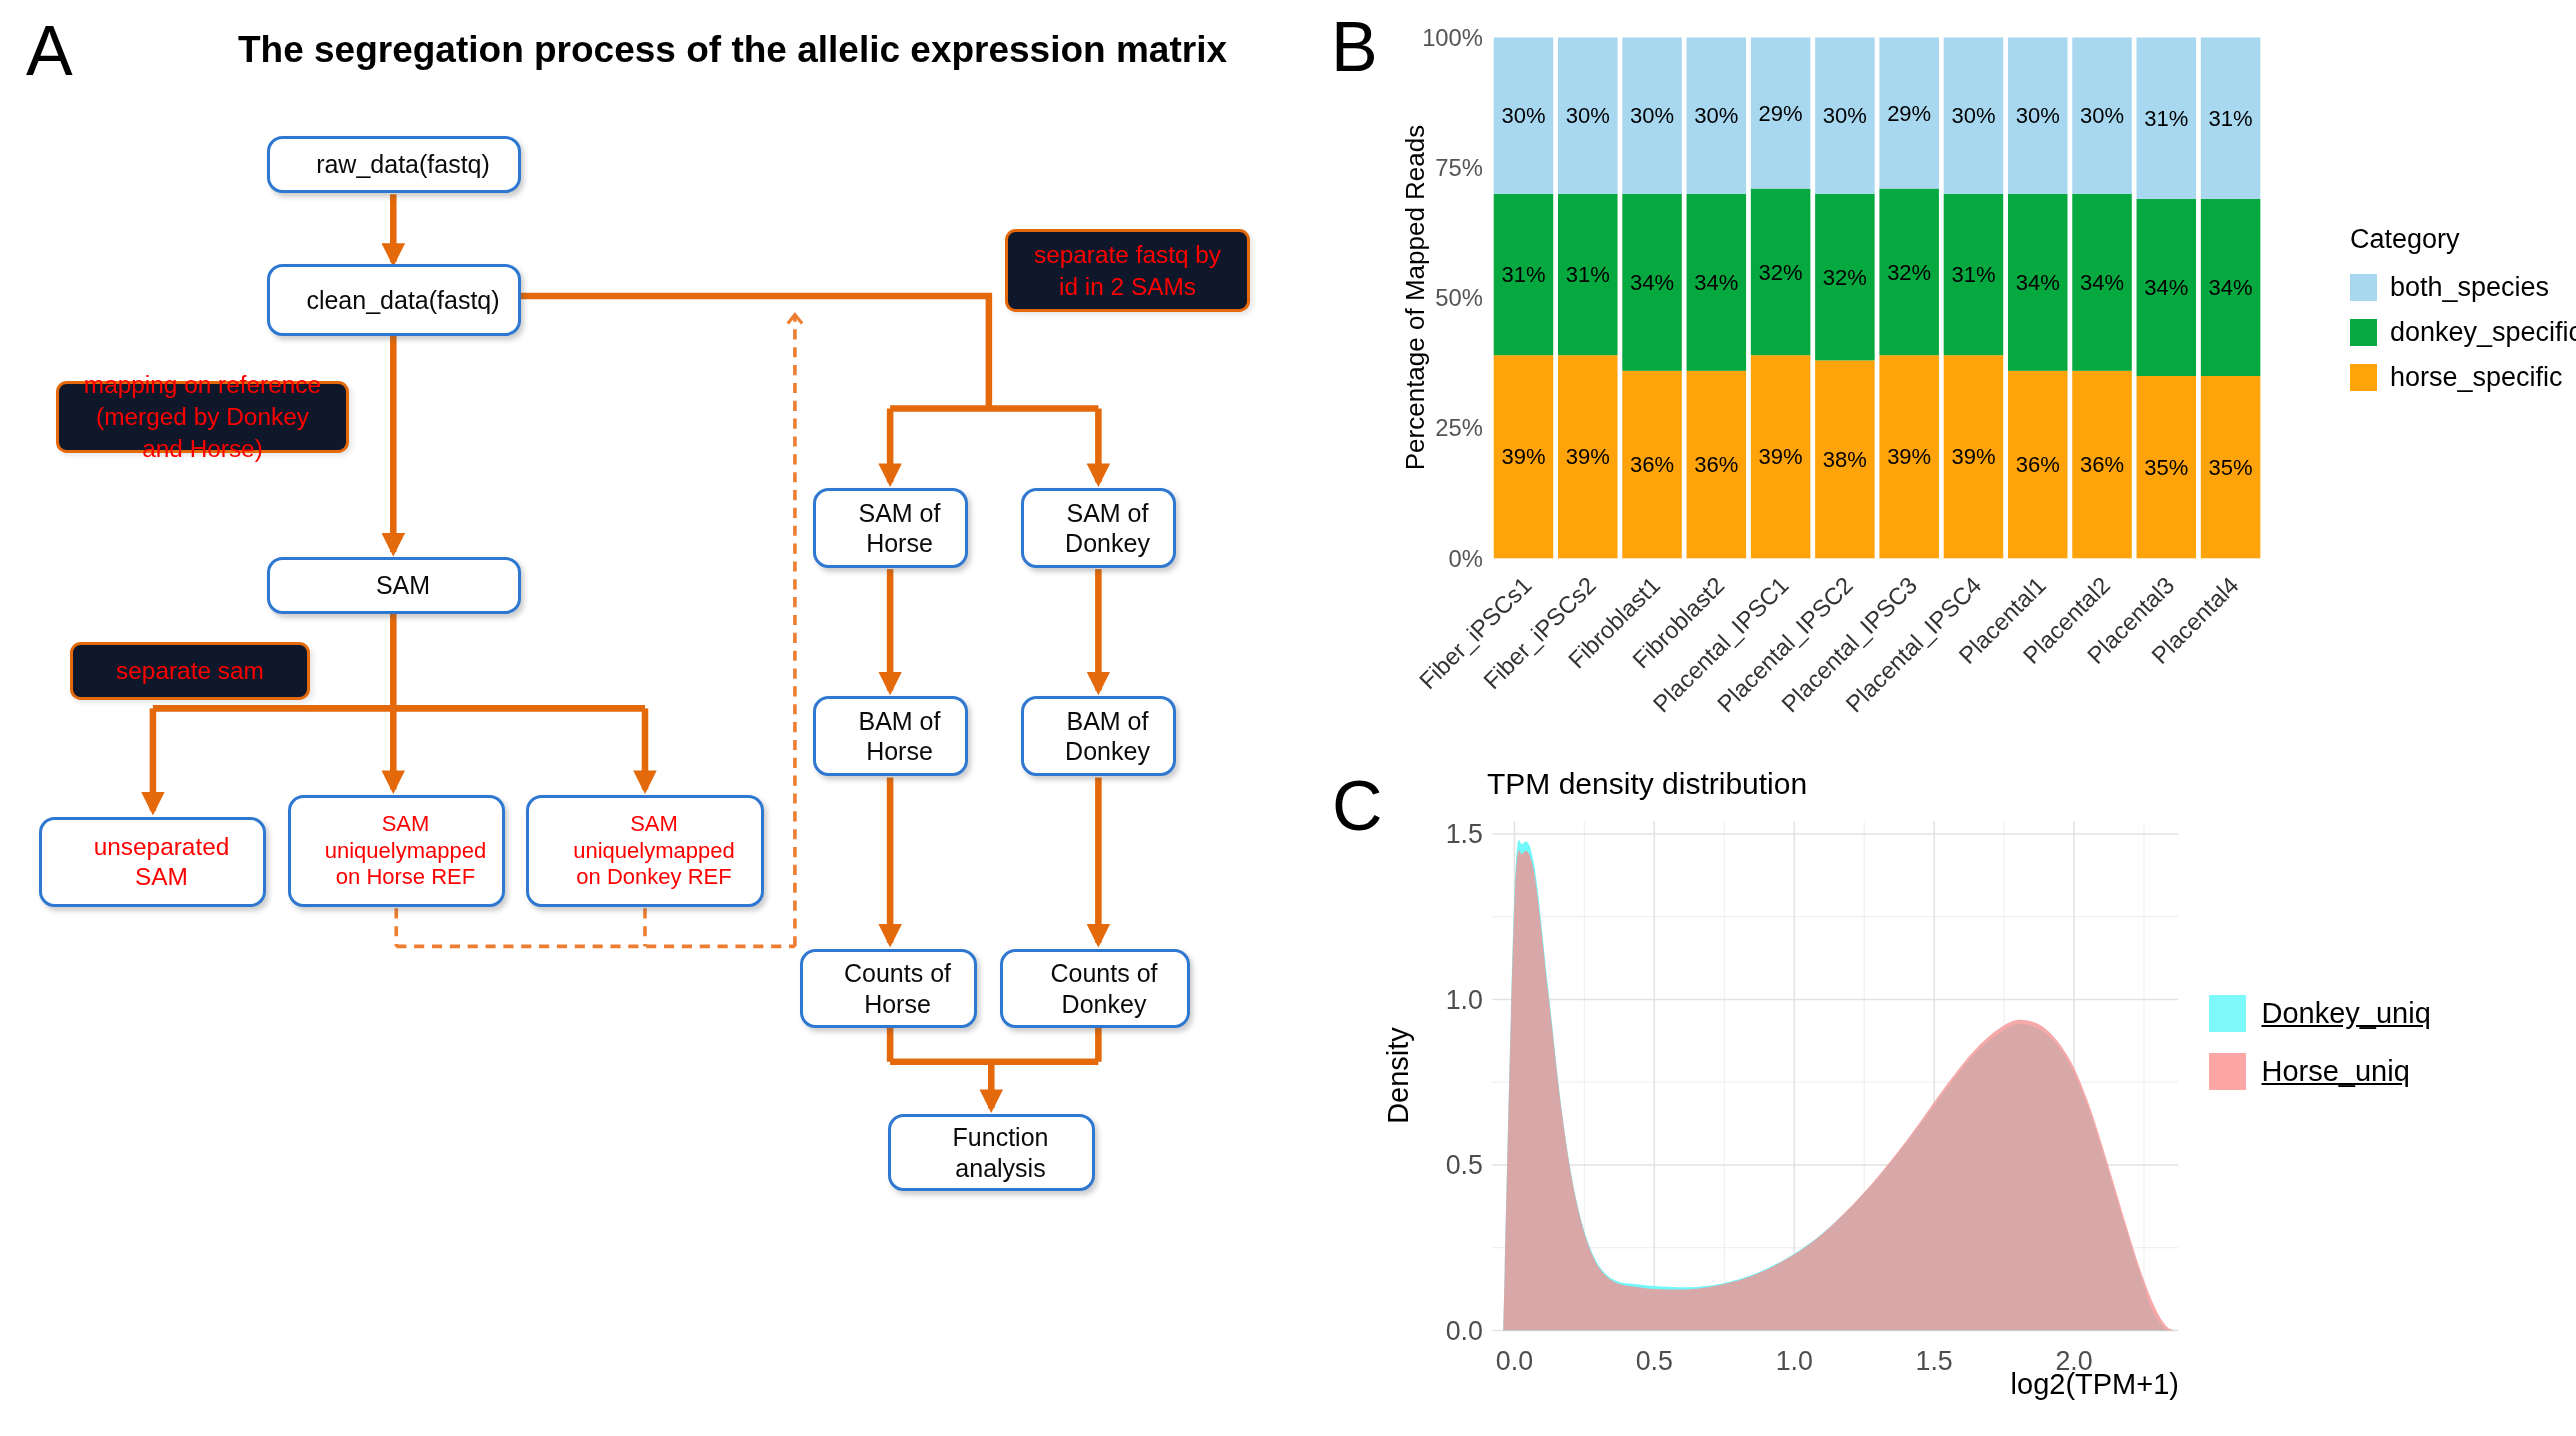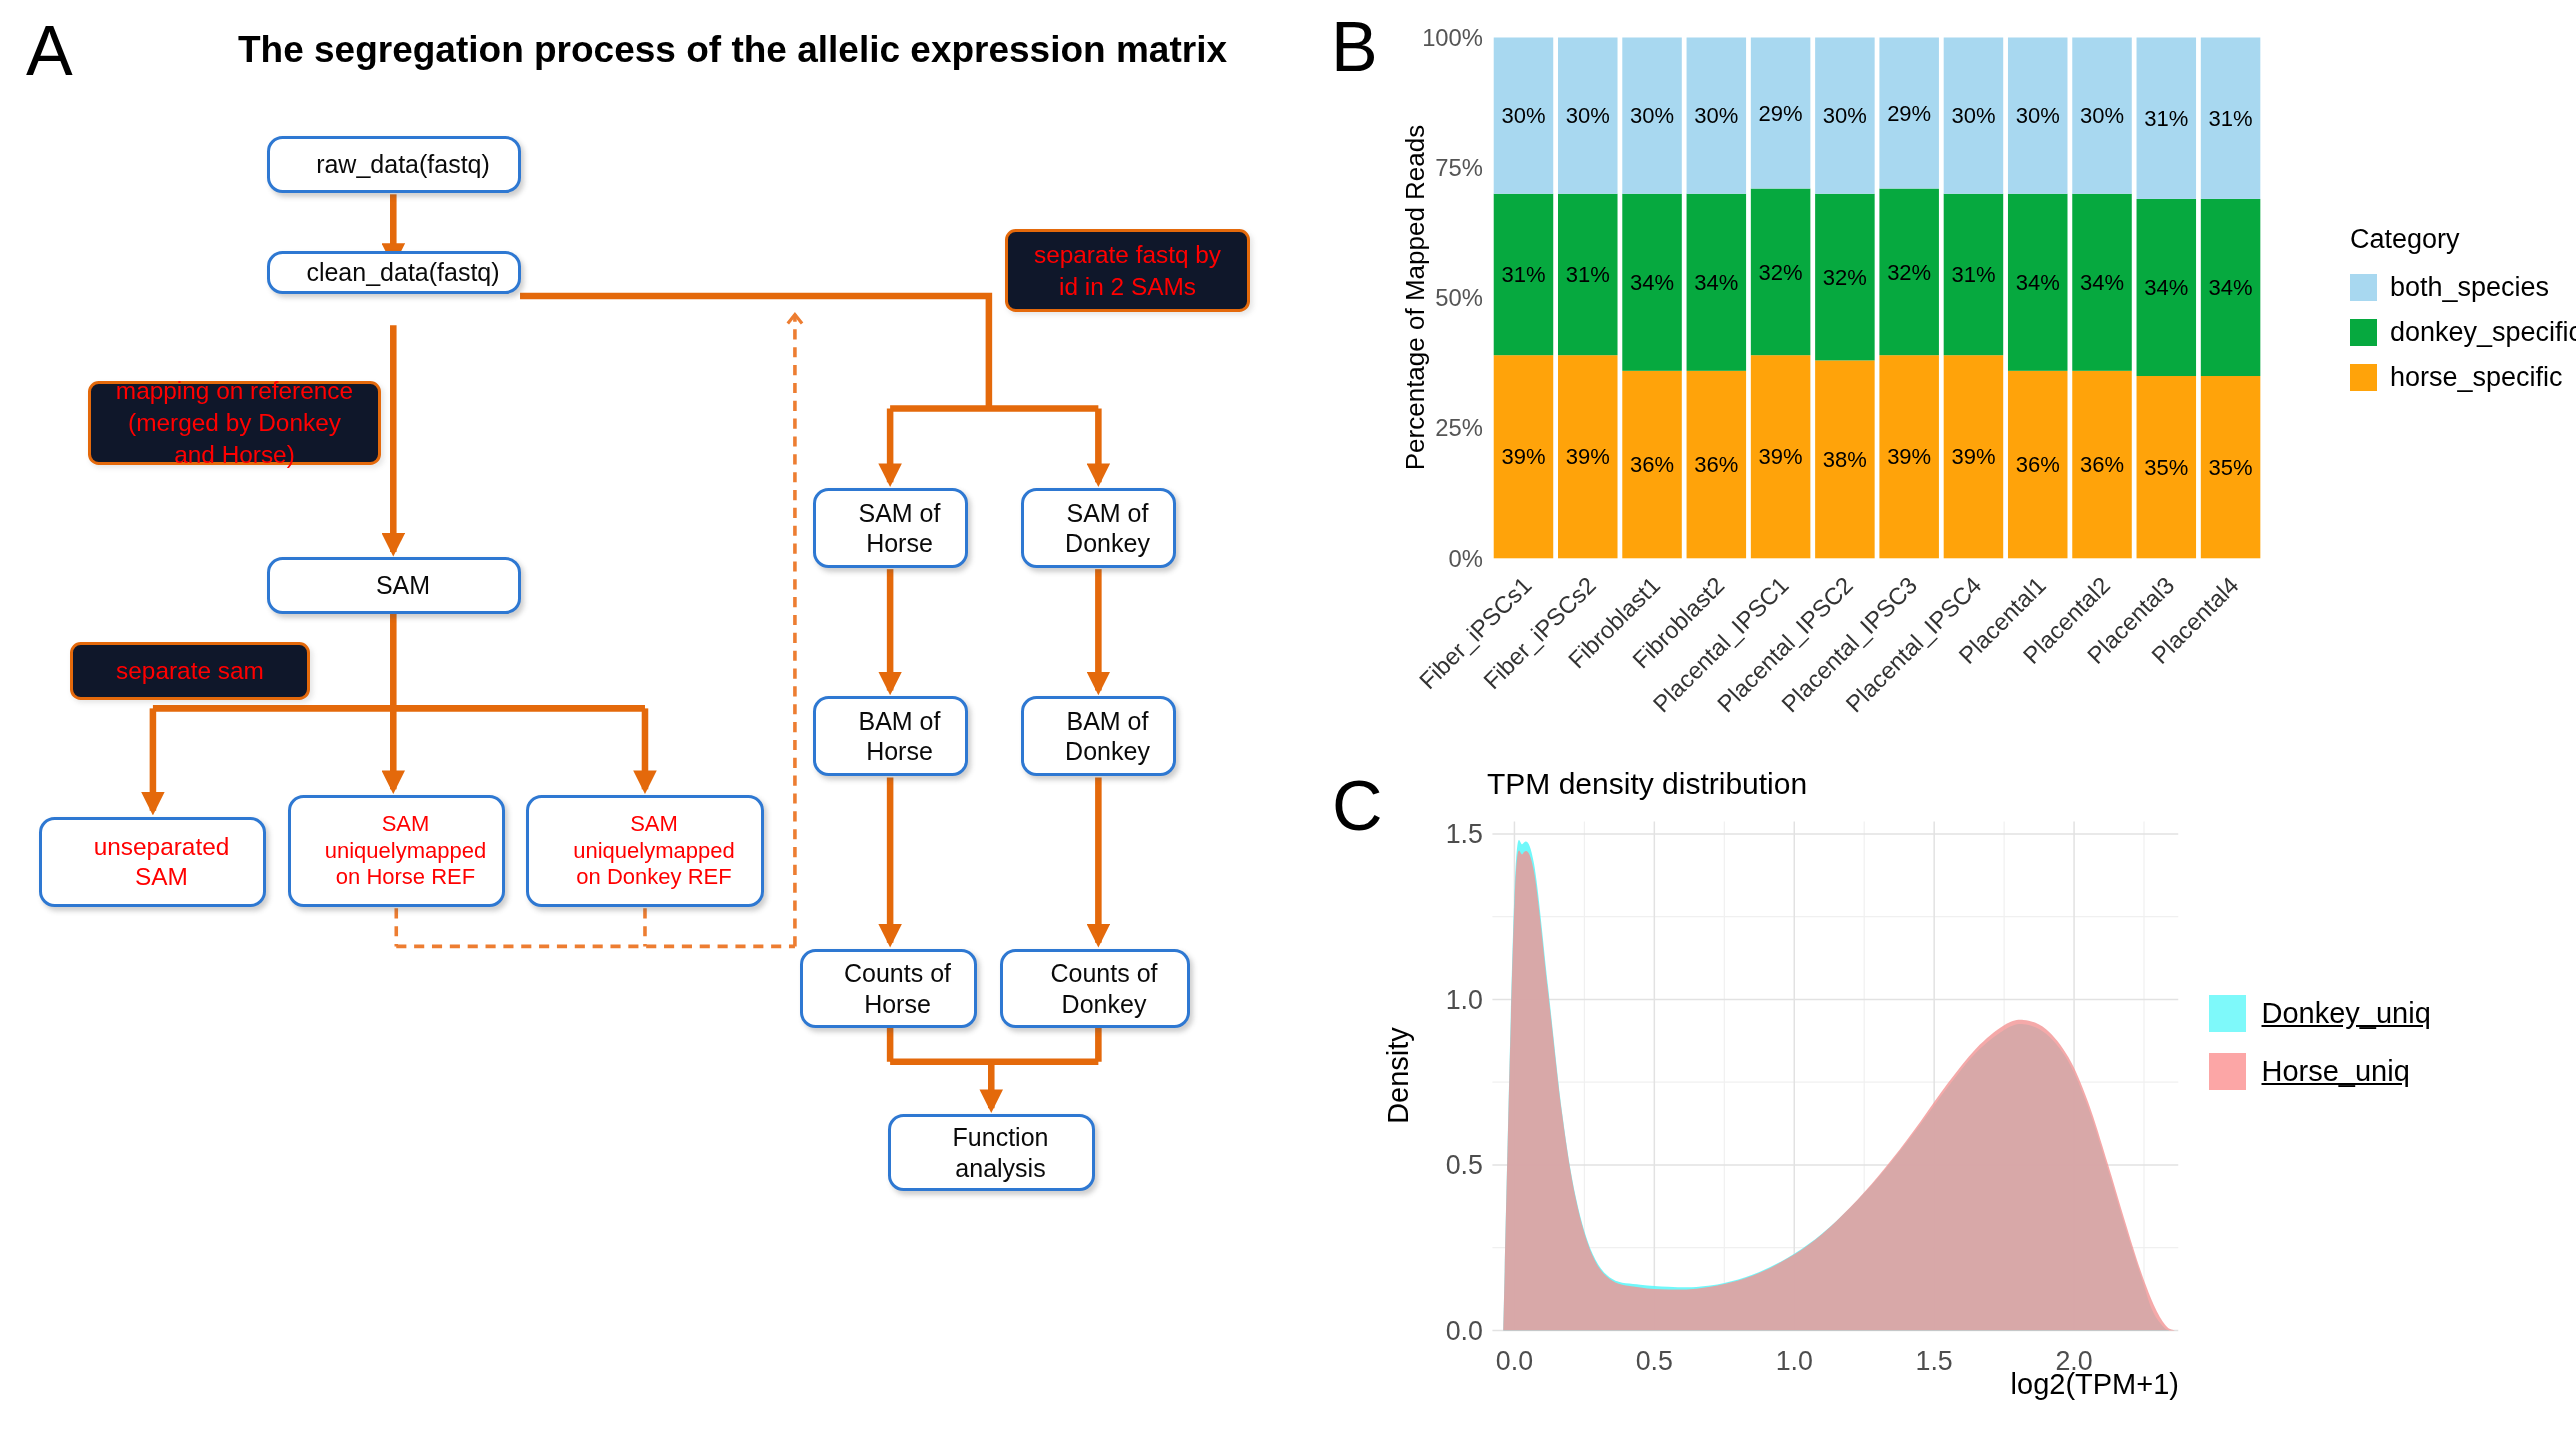--- a/index.html
+++ b/index.html
@@ -13,33 +13,33 @@
   #den-svg{left:1309px;top:744px;}
   .fnode{position:absolute;box-sizing:border-box;display:flex;align-items:center;justify-content:center;
          text-align:center;white-space:pre-line;background:#fff;border:3.6px solid #2E78D2;border-radius:15.5px;
          font-size:25px;color:#0a0a0a;line-height:1.22;box-shadow:3px 3.6px 5.4px rgba(80,80,80,0.28);padding-left:18px;}
   .fnode.red{color:#FF0000;}
   .flabel{position:absolute;box-sizing:border-box;display:flex;align-items:center;justify-content:center;
           text-align:center;white-space:pre-line;background:#0f172a;border:3px solid #E4690B;border-radius:10.7px;
           font-size:24.4px;color:#FF0000;line-height:1.3;box-shadow:2.4px 3px 4.8px rgba(120,120,120,0.18);}
   
   #n-raw{left:267px;top:136px;width:254px;height:57px;}
-  #n-clean{left:267px;top:251px;width:254px;height:43px;text-align:center;}
+  #n-clean{left:267px;top:264px;width:254px;height:72px;text-align:center;}
   #n-sam{left:267px;top:557px;width:254px;height:57px;}
   #n-unsep{left:39px;top:817px;width:227px;height:90px;font-size:24.4px;}
   #n-horse-ref{left:288px;top:795px;width:217px;height:112px;font-size:22px;}
   #n-donkey-ref{left:526px;top:795px;width:238px;height:112px;font-size:22px;}
   #n-sam-horse{left:813px;top:488px;width:155px;height:80px;}
   #n-sam-donkey{left:1021px;top:488px;width:155px;height:80px;}
   #n-bam-horse{left:813px;top:696px;width:155px;height:80px;}
   #n-bam-donkey{left:1021px;top:696px;width:155px;height:80px;}
   #n-counts-horse{left:800px;top:949px;width:177px;height:79px;}
   #n-counts-donkey{left:1000px;top:949px;width:190px;height:79px;}
   #n-function{left:888px;top:1114px;width:207px;height:77px;}
-  #l-mapping{left:88px;top:381px;width:293px;height:84px;}
+  #l-mapping{left:56px;top:381px;width:293px;height:72px;}
   #l-sep-sam{left:70px;top:642px;width:240px;height:58px;}
   #l-sep-fastq{left:1005px;top:229px;width:245px;height:83px;}
   
   #lbl-a{left:26px;top:15.5px;}
   #lbl-b{left:1331px;top:12px;}
   #lbl-c{left:1332px;top:771px;}
   #b-ylabel{position:absolute;left:1400px;top:558px;width:521px;text-align:center;font-size:26px;color:#000;
             transform:rotate(-90deg);transform-origin:0 0;}
   #legend-b{position:absolute;left:2350px;top:224px;}
   #legend-b .legend-title{font-size:27px;color:#000;margin-bottom:16.7px;}

